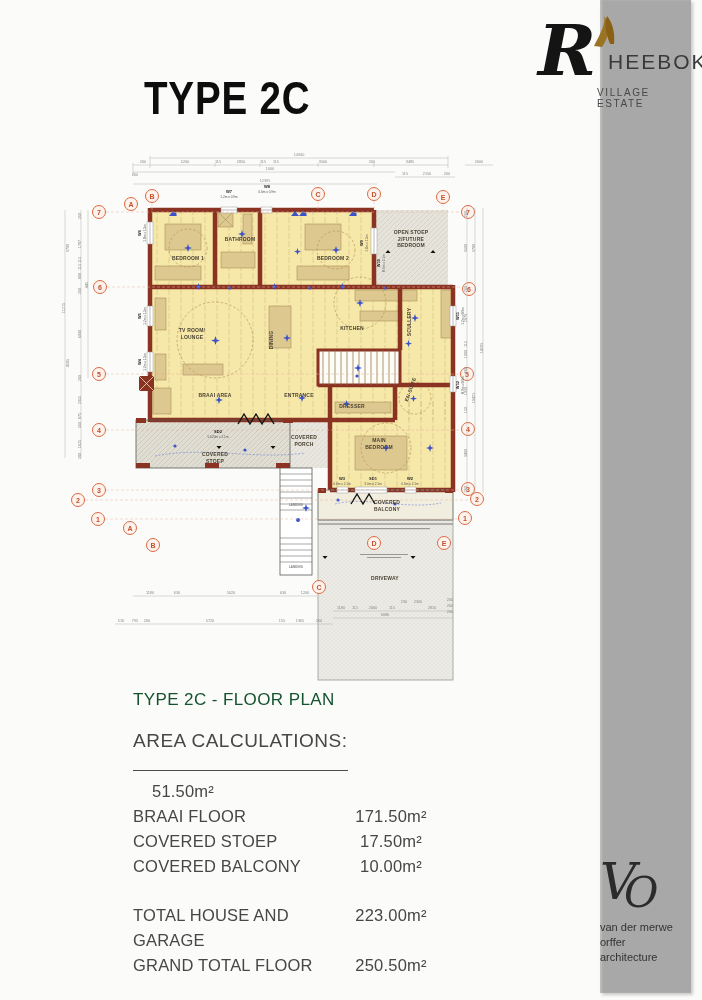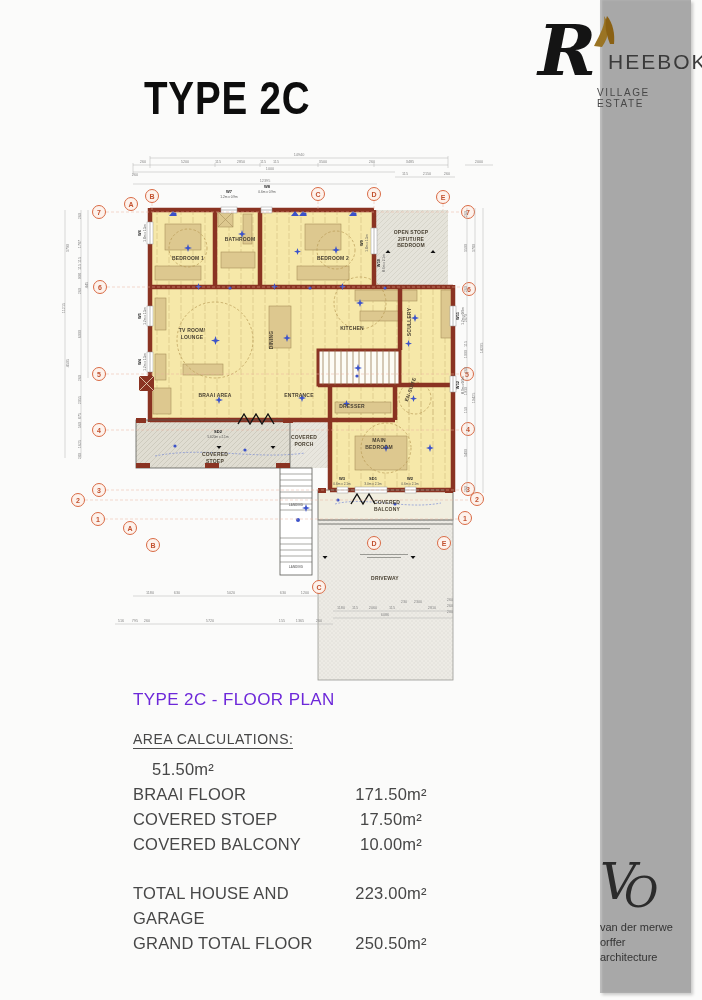--- a/index.html
+++ b/index.html
@@ -10,24 +10,24 @@
   .page-title{position:absolute;left:144px;top:70px;font-size:47px;font-weight:bold;color:#0d0d0d;
               transform:scaleX(.82);transform-origin:left top;letter-spacing:1px;}
   
   .brand{position:absolute;left:536px;top:14px;width:164px;height:90px;}
   .brand .r-glyph{position:absolute;left:2px;top:2px;font-family:"DejaVu Serif",serif;
                   font-style:italic;font-weight:bold;font-size:70px;line-height:70px;color:#141414;}
   .brand .horns{position:absolute;left:50px;top:0px;}
   .brand .name{position:absolute;left:72px;top:36px;font-size:21px;letter-spacing:2px;color:#3a3a3a;}
   .brand .sub{position:absolute;left:61px;top:73px;font-size:10px;letter-spacing:1.6px;color:#474747;}
   
-  .caption{position:absolute;left:133px;top:690px;font-size:17px;color:#6d28d9;letter-spacing:.4px;}
+  .caption{position:absolute;left:133px;top:690px;font-size:17px;color:#14532d;letter-spacing:.4px;}
   .area{position:absolute;left:133px;top:730px;width:308px;color:#474747;}
-  .area .head{font-size:14px;letter-spacing:.5px;border-bottom:1.6px solid #4c4c4c;
-              display:inline-block;padding-bottom:1px;margin-bottom:8px;}
+  .area .head{font-size:19px;letter-spacing:.5px;border-bottom:1.6px solid #4c4c4c;
+              display:inline-block;padding-bottom:18px;margin-bottom:8px;}
   .area .row{display:flex;font-size:16.5px;line-height:25px;letter-spacing:.2px;}
   .area .row .lbl{flex:1;}
   .area .row .val{width:100px;text-align:center;}
   .area .spacer{height:24px;}
   
   .arch{position:absolute;left:600px;top:855px;width:91px;color:#2b2b2b;}
   .arch .mono{font-family:"DejaVu Serif",serif;font-style:italic;font-size:50px;line-height:54px;}
   .arch .mono .o{font-size:42px;margin-left:-12px;vertical-align:-8px;}
   .arch .line{font-size:11px;line-height:15px;color:#333;}
   svg text{font-family:"Liberation Sans",sans-serif;}

